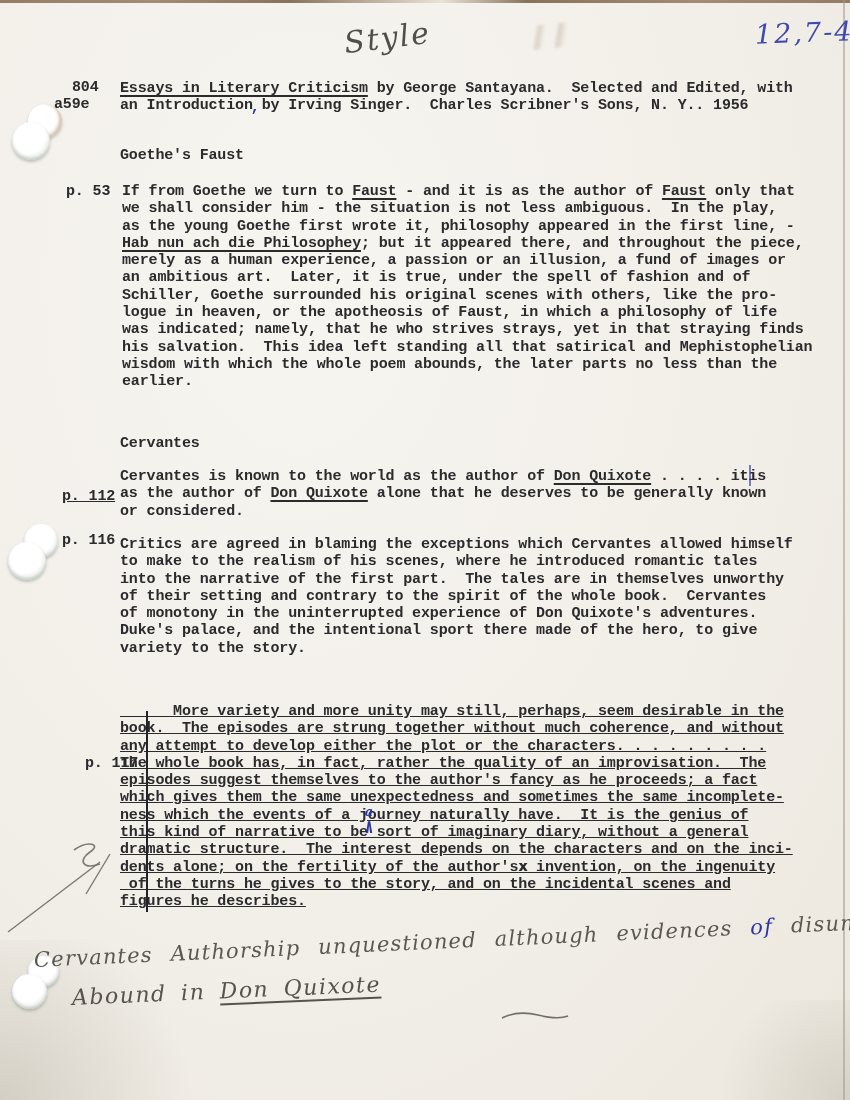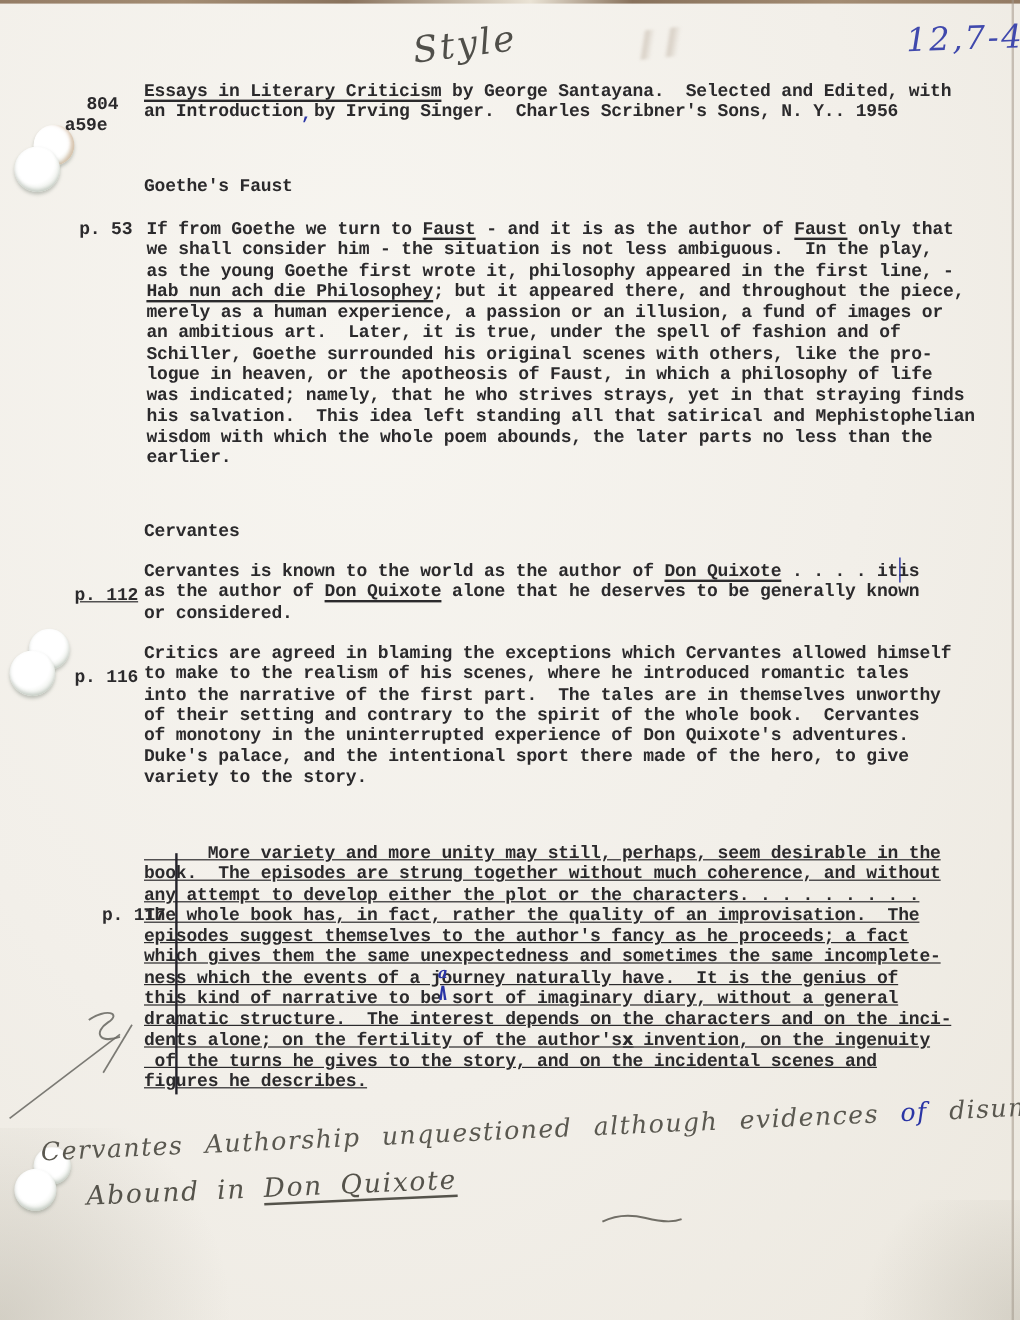--- a/index.html
+++ b/index.html
@@ -31,28 +31,28 @@
   .style-note{left:344px;top:20px;font-size:30px;color:#504f4a;letter-spacing:2px;transform:rotate(-7deg);}
   .corner-code{left:755px;top:17px;font-size:27px;color:#4049ad;letter-spacing:2px;transform:rotate(-2deg);}
   .note1{left:34px;top:948px;font-size:21px;color:#5a5850;letter-spacing:1.2px;word-spacing:10px;
          transform:rotate(-2.6deg);transform-origin:left center;}
   .note2{left:72px;top:985px;font-size:22px;color:#55534b;letter-spacing:1.5px;word-spacing:6px;
          transform:rotate(-2.5deg);transform-origin:left center;}
   .note2 .u,.note1 .u{text-decoration-thickness:2px;text-underline-offset:5px;}
   
   .call-number{left:54px;top:79px;}
   .call-number .cn1{margin-left:18px;}
-  .header-block{left:120px;top:68px;}
+  .header-block{left:120px;top:80px;}
   .goethe-heading{left:120px;top:147px;}
   .p53-label{left:66px;top:183px;}
   .p53-block{left:122px;top:183px;}
   .cervantes-heading{left:120px;top:435px;}
   .p112-label{left:62px;top:488px;text-decoration:underline;}
   .p112-block{left:120px;top:468px;}
-  .p116-label{left:62px;top:556px;}
+  .p116-label{left:62px;top:532px;}
   .p116-block{left:120px;top:536px;}
   .p117-label{left:85px;top:755px;}
   .p117-block{left:120px;top:703px;text-decoration:underline;}
   .vline{left:146px;top:711px;width:2px;height:201px;background:#23222a;}
   
   .insert-a{left:362px;top:806px;width:14px;text-align:center;color:#2a35a5;}
   .insert-a .a-letter{display:block;font:italic bold 13px "DejaVu Serif", serif;line-height:12px;}
   .insert-a .caret-glyph{display:block;font:bold 12px "DejaVu Sans", sans-serif;line-height:11px;
                          transform:scaleY(1.7);transform-origin:center top;}
   

